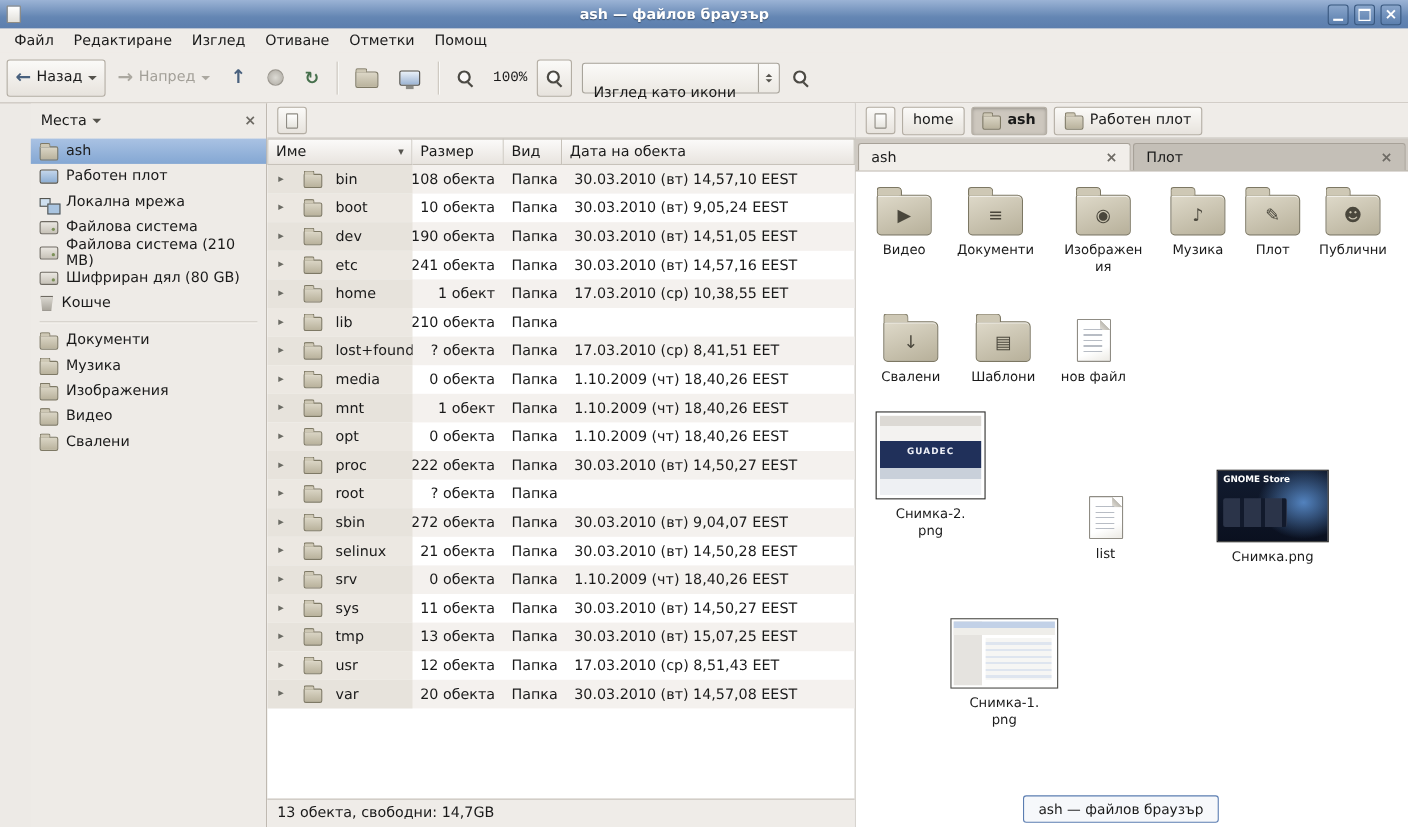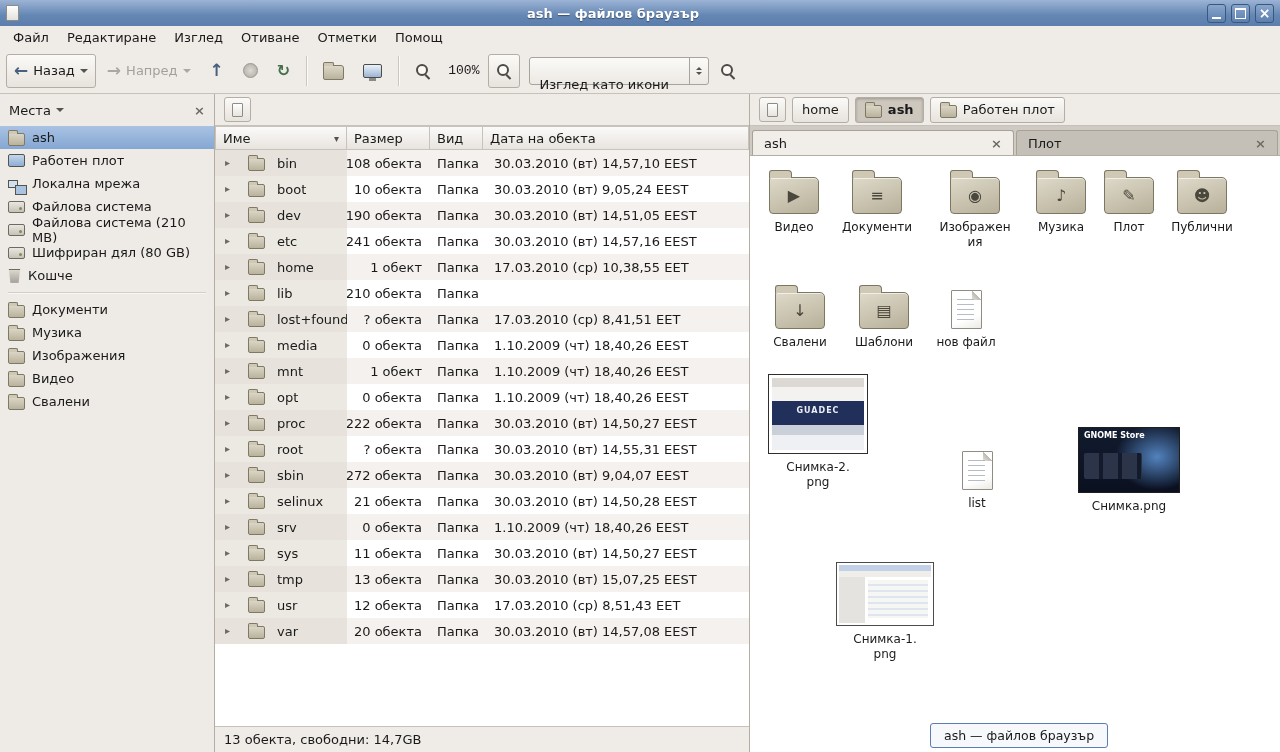--- a/index.html
+++ b/index.html
@@ -50,21 +50,21 @@
 
   
   .main{display:flex;height:658px;}
   .pane-top{height:32px;background:#EFECE8;border-bottom:1px solid #C6C1B9;display:flex;align-items:center;padding:0 9px;gap:6px;flex:none;}
   .small-btn{width:27px;height:25px;border:1px solid #B3ADA3;border-radius:3px;background:linear-gradient(#FBFAF8,#E7E3DD);display:flex;align-items:center;justify-content:center;flex:none;}
   .page-ic{width:11px;height:14px;background:linear-gradient(#fff,#E6E4DE);border:1px solid #8F8C84;border-radius:1px;display:block;}
   .x-icon{color:#6E6B65;font-size:13px;line-height:1;}
   .x-icon::after{content:"×";font-weight:bold;}
 
   
-  .sidebar{width:215px;background:#EEEBE7;border-right:1px solid #B3ADA3;display:flex;flex-direction:column;flex:none;}
+  .sidebar{width:215px;background:#EEEBE7;border-right:1px solid #B3ADA3;display:flex;flex-direction:column;flex:none;margin-left:28px;}
   .sidebar-header{height:32px;display:flex;align-items:center;gap:5px;padding:0 9px;flex:none;}
   .sidebar-header .x-icon{margin-left:auto;}
   .side-item{height:23px;display:flex;align-items:center;gap:7px;padding-left:8px;}
   .side-item[data-selected="true"]{background:linear-gradient(#A9C2E3,#84A7D3);}
   .si-icon{position:relative;display:block;flex:none;}
   .mini-folder{position:relative;width:17px;height:13px;background:linear-gradient(#DAD5C5,#B9B29C);border:1px solid #7E7965;border-radius:1px 2px 2px 2px;margin-top:3px;display:block;flex:none;}
   .mini-folder::before{content:"";position:absolute;top:-4px;left:-1px;width:8px;height:3px;background:#CEC8B5;border:1px solid #7E7965;border-bottom:none;border-radius:2px 2px 0 0;}
   .side-item[data-icon="folder-icon"] .si-icon{width:17px;height:13px;background:linear-gradient(#DAD5C5,#B9B29C);border:1px solid #7E7965;border-radius:1px 2px 2px 2px;margin-top:3px;}
   .side-item[data-icon="folder-icon"] .si-icon::before{content:"";position:absolute;top:-4px;left:-1px;width:8px;height:3px;background:#CEC8B5;border:1px solid #7E7965;border-bottom:none;border-radius:2px 2px 0 0;}
   .side-item[data-icon="desktop-icon"] .si-icon{width:17px;height:13px;border:1px solid #54544F;border-radius:2px;background:linear-gradient(#C4D6EB,#8DAED3);}
@@ -464,21 +464,20 @@
           </div>
 
           <div class="tr">
             <div class="td td-name">
               <span class="expander"></span>
               <span class="mini-folder"></span>
               <span>root</span>
             </div>
             <div class="td td-size">? обекта</div>
             <div class="td td-kind">Папка</div>
-            <div class="td td-date">30.03.2010 (вт) 14,55,31 EEST</div>
           </div>
 
           <div class="tr">
             <div class="td td-name">
               <span class="expander"></span>
               <span class="mini-folder"></span>
               <span>sbin</span>
             </div>
             <div class="td td-size">272 обекта</div>
             <div class="td td-kind">Папка</div>

